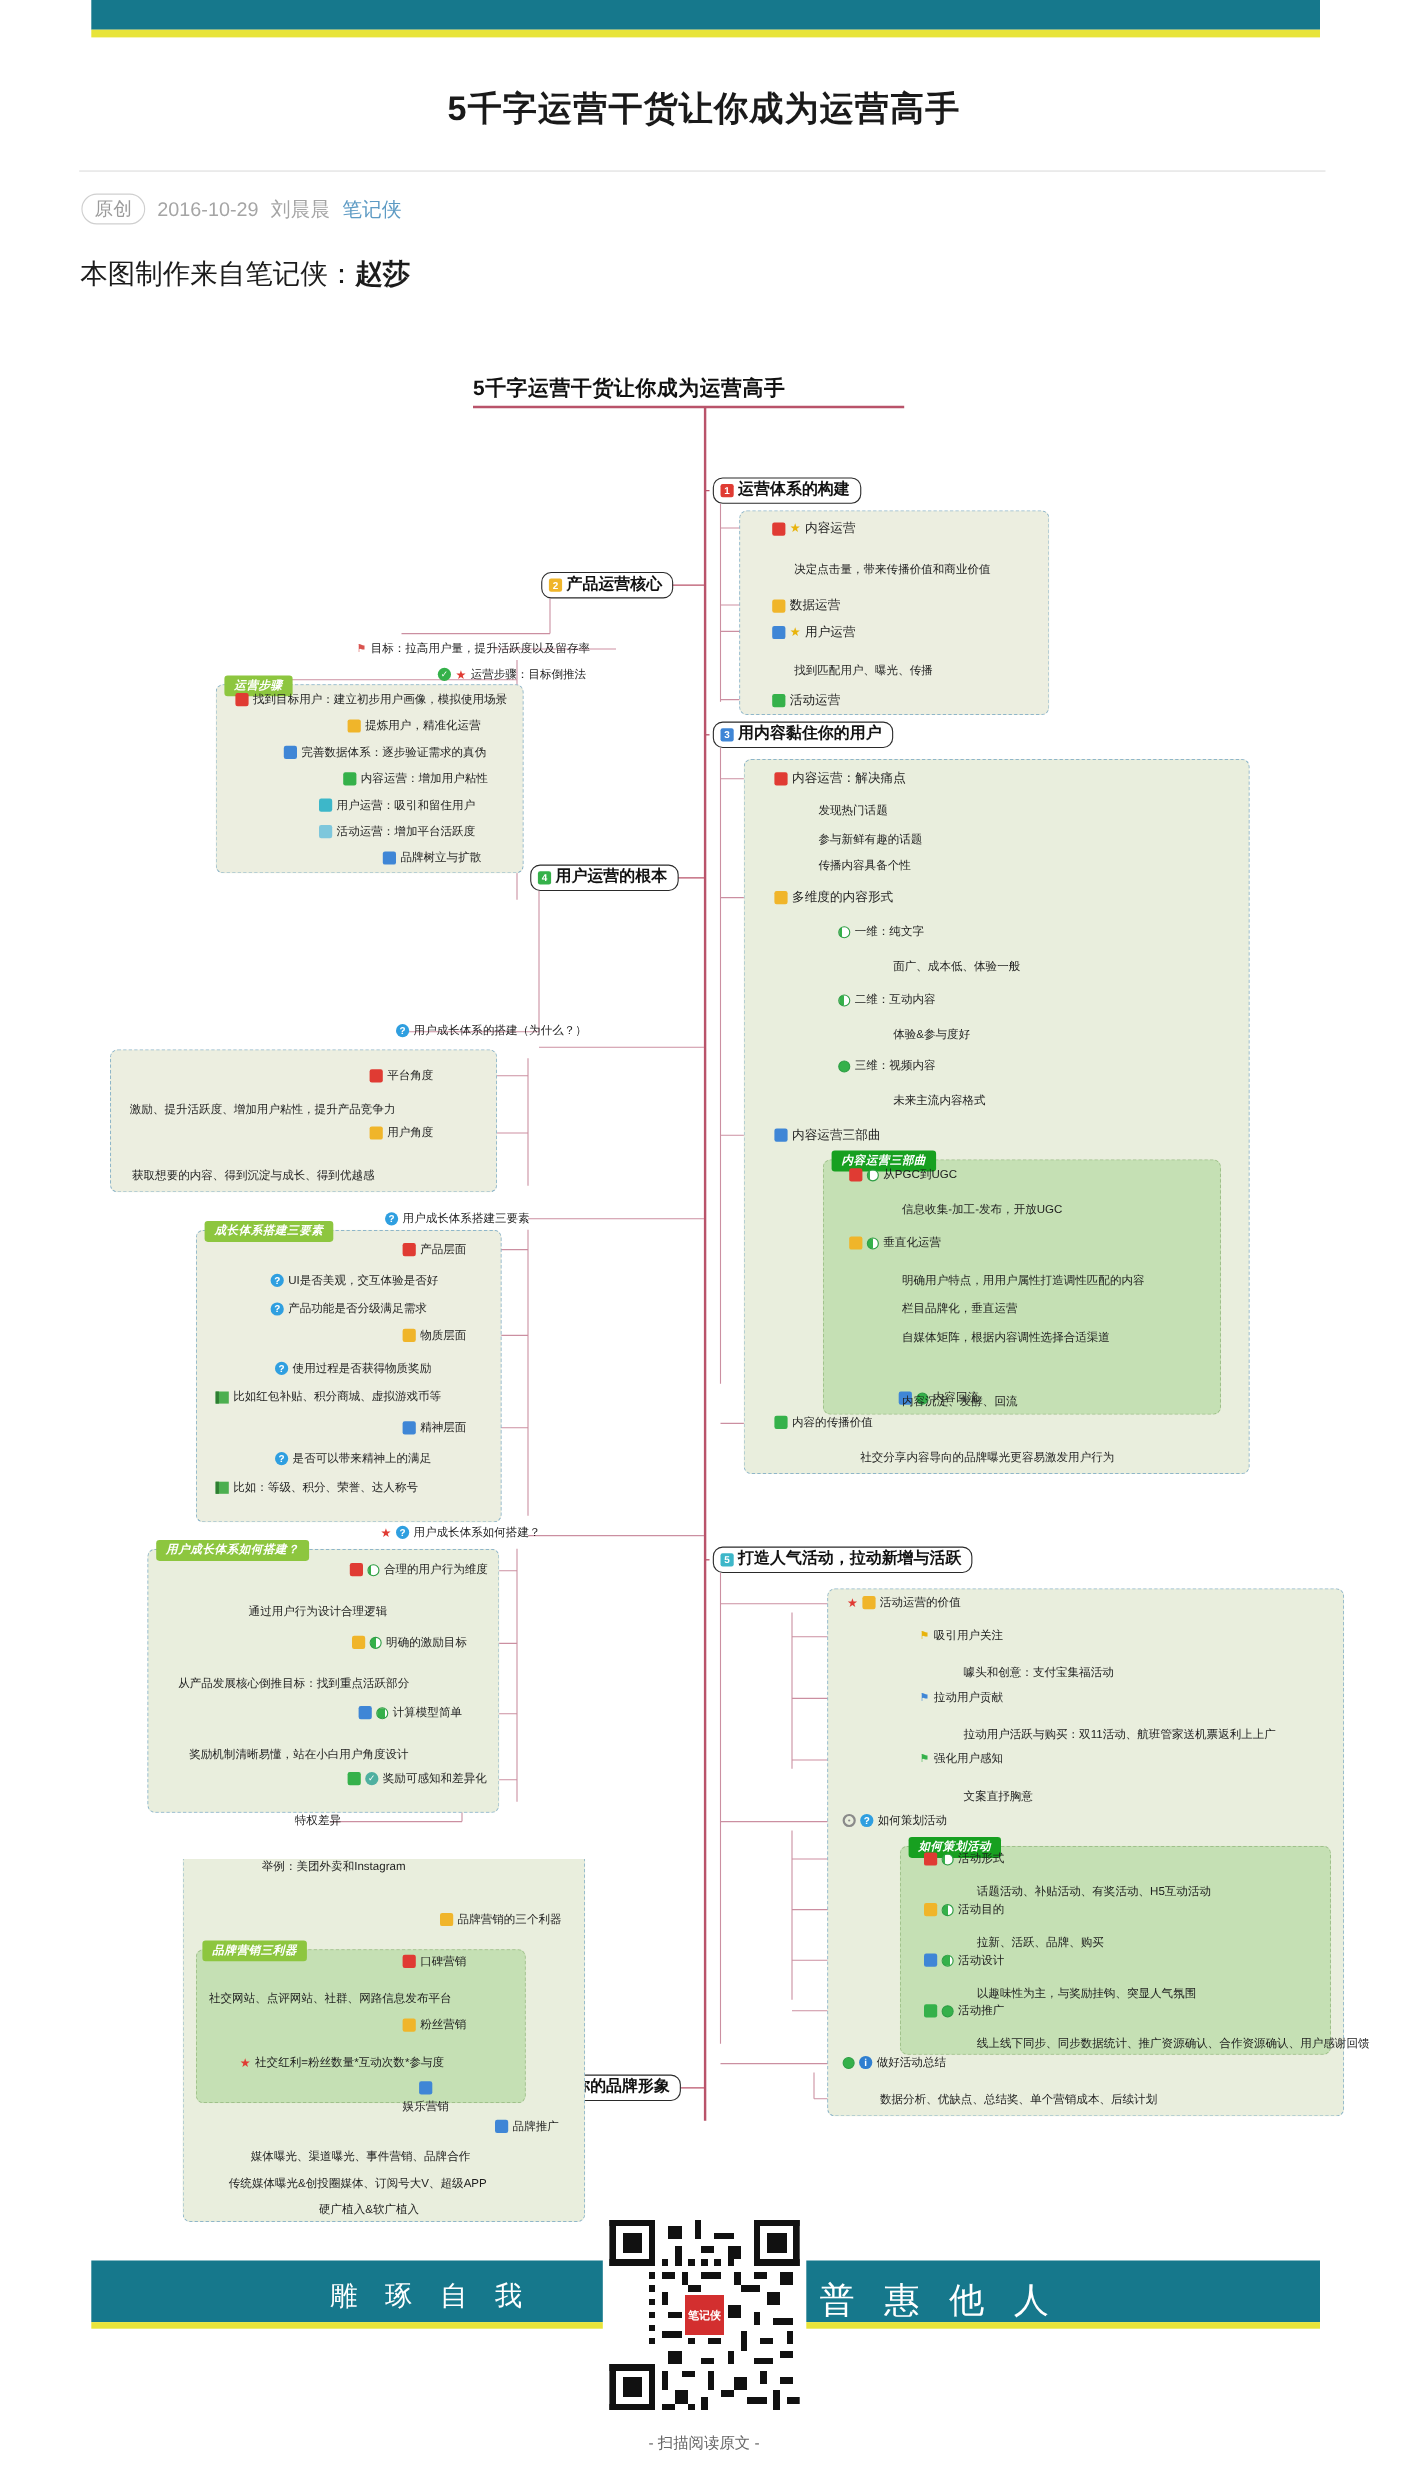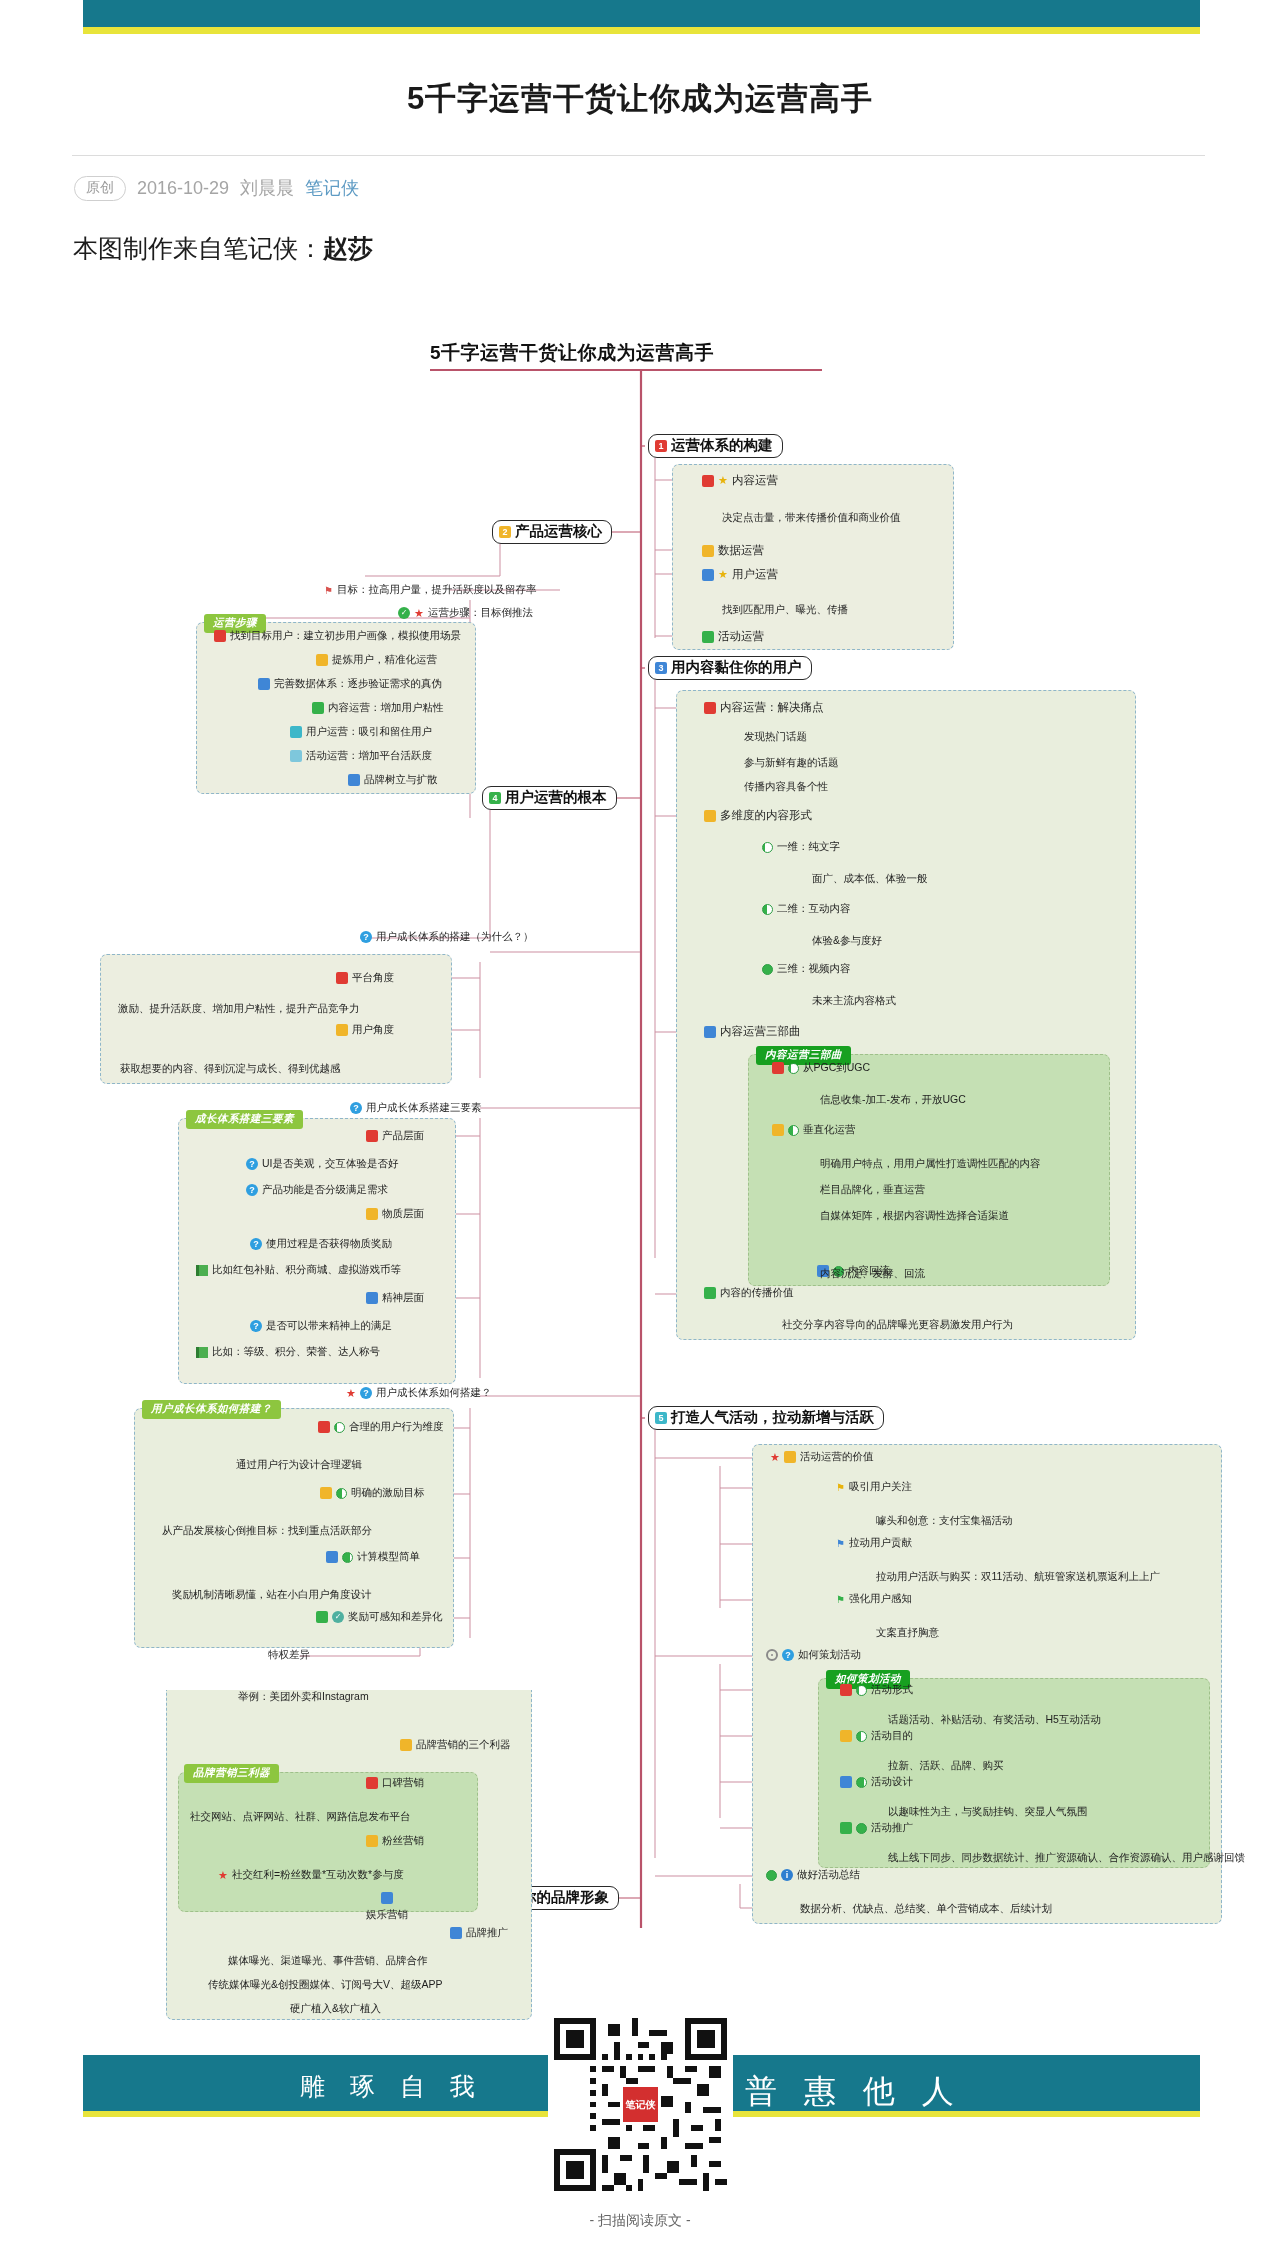--- a/index.html
+++ b/index.html
@@ -22,21 +22,21 @@
     position:absolute; left:0; top:78px; width:1280px;
     text-align:center;
     font-size:31px; font-weight:bold; letter-spacing:1px;
     color:#1a1a1a;
   }
   .rule { position:absolute; left:72px; top:155px; width:1133px; height:1px; background:#dcdcdc; }
   .meta-row { position:absolute; left:74px; top:176px; display:flex; align-items:center; gap:11px;
               font-size:18px; color:#a8a8a8; }
   .orig-chip {
     border:1.6px solid #cfcfcf; border-radius:15px; padding:2px 11px 3px;
-    font-size:14px; color:#9b9b9b; line-height:1.25;
+    font-size:17px; color:#9b9b9b; line-height:1.25;
   }
   .meta-date { color:#a5a5a5; }
   .meta-source { color:#5e9bc4; }
   .credit {
     position:absolute; left:73px; top:232px;
     font-size:25px; color:#1c1c1c;
   }
   .credit b { font-weight:bold; }
 
   
@@ -539,21 +539,21 @@
     <span>用户成长体系如何搭建？</span>
   </div>
 
   <div class="gbox pale" style="left:134px; top:1090px; width:320px; height:240px;"></div>
   <div class="glabel" style="left:142px; top:1082px;">用户成长体系如何搭建？</div>
   <div class="node lv3" style="left:318px; top:1102px;">
     <span class="num n1"></span>
       <span class="dot-moon moon-q"></span>
     <span>合理的用户行为维度</span>
   </div>
-  <div class="node lv3" style="left:236px; top:1140px;">
+  <div class="node lv3" style="left:226px; top:1140px;">
       <span>通过用户行为设计合理逻辑</span>
     </div>
   <div class="node lv3" style="left:320px; top:1168px;">
     <span class="num n2"></span>
       <span class="dot-moon moon-h"></span>
     <span>明确的激励目标</span>
   </div>
   <div class="node lv3" style="left:162px; top:1206px;">
       <span>从产品发展核心倒推目标：找到重点活跃部分</span>
     </div>

